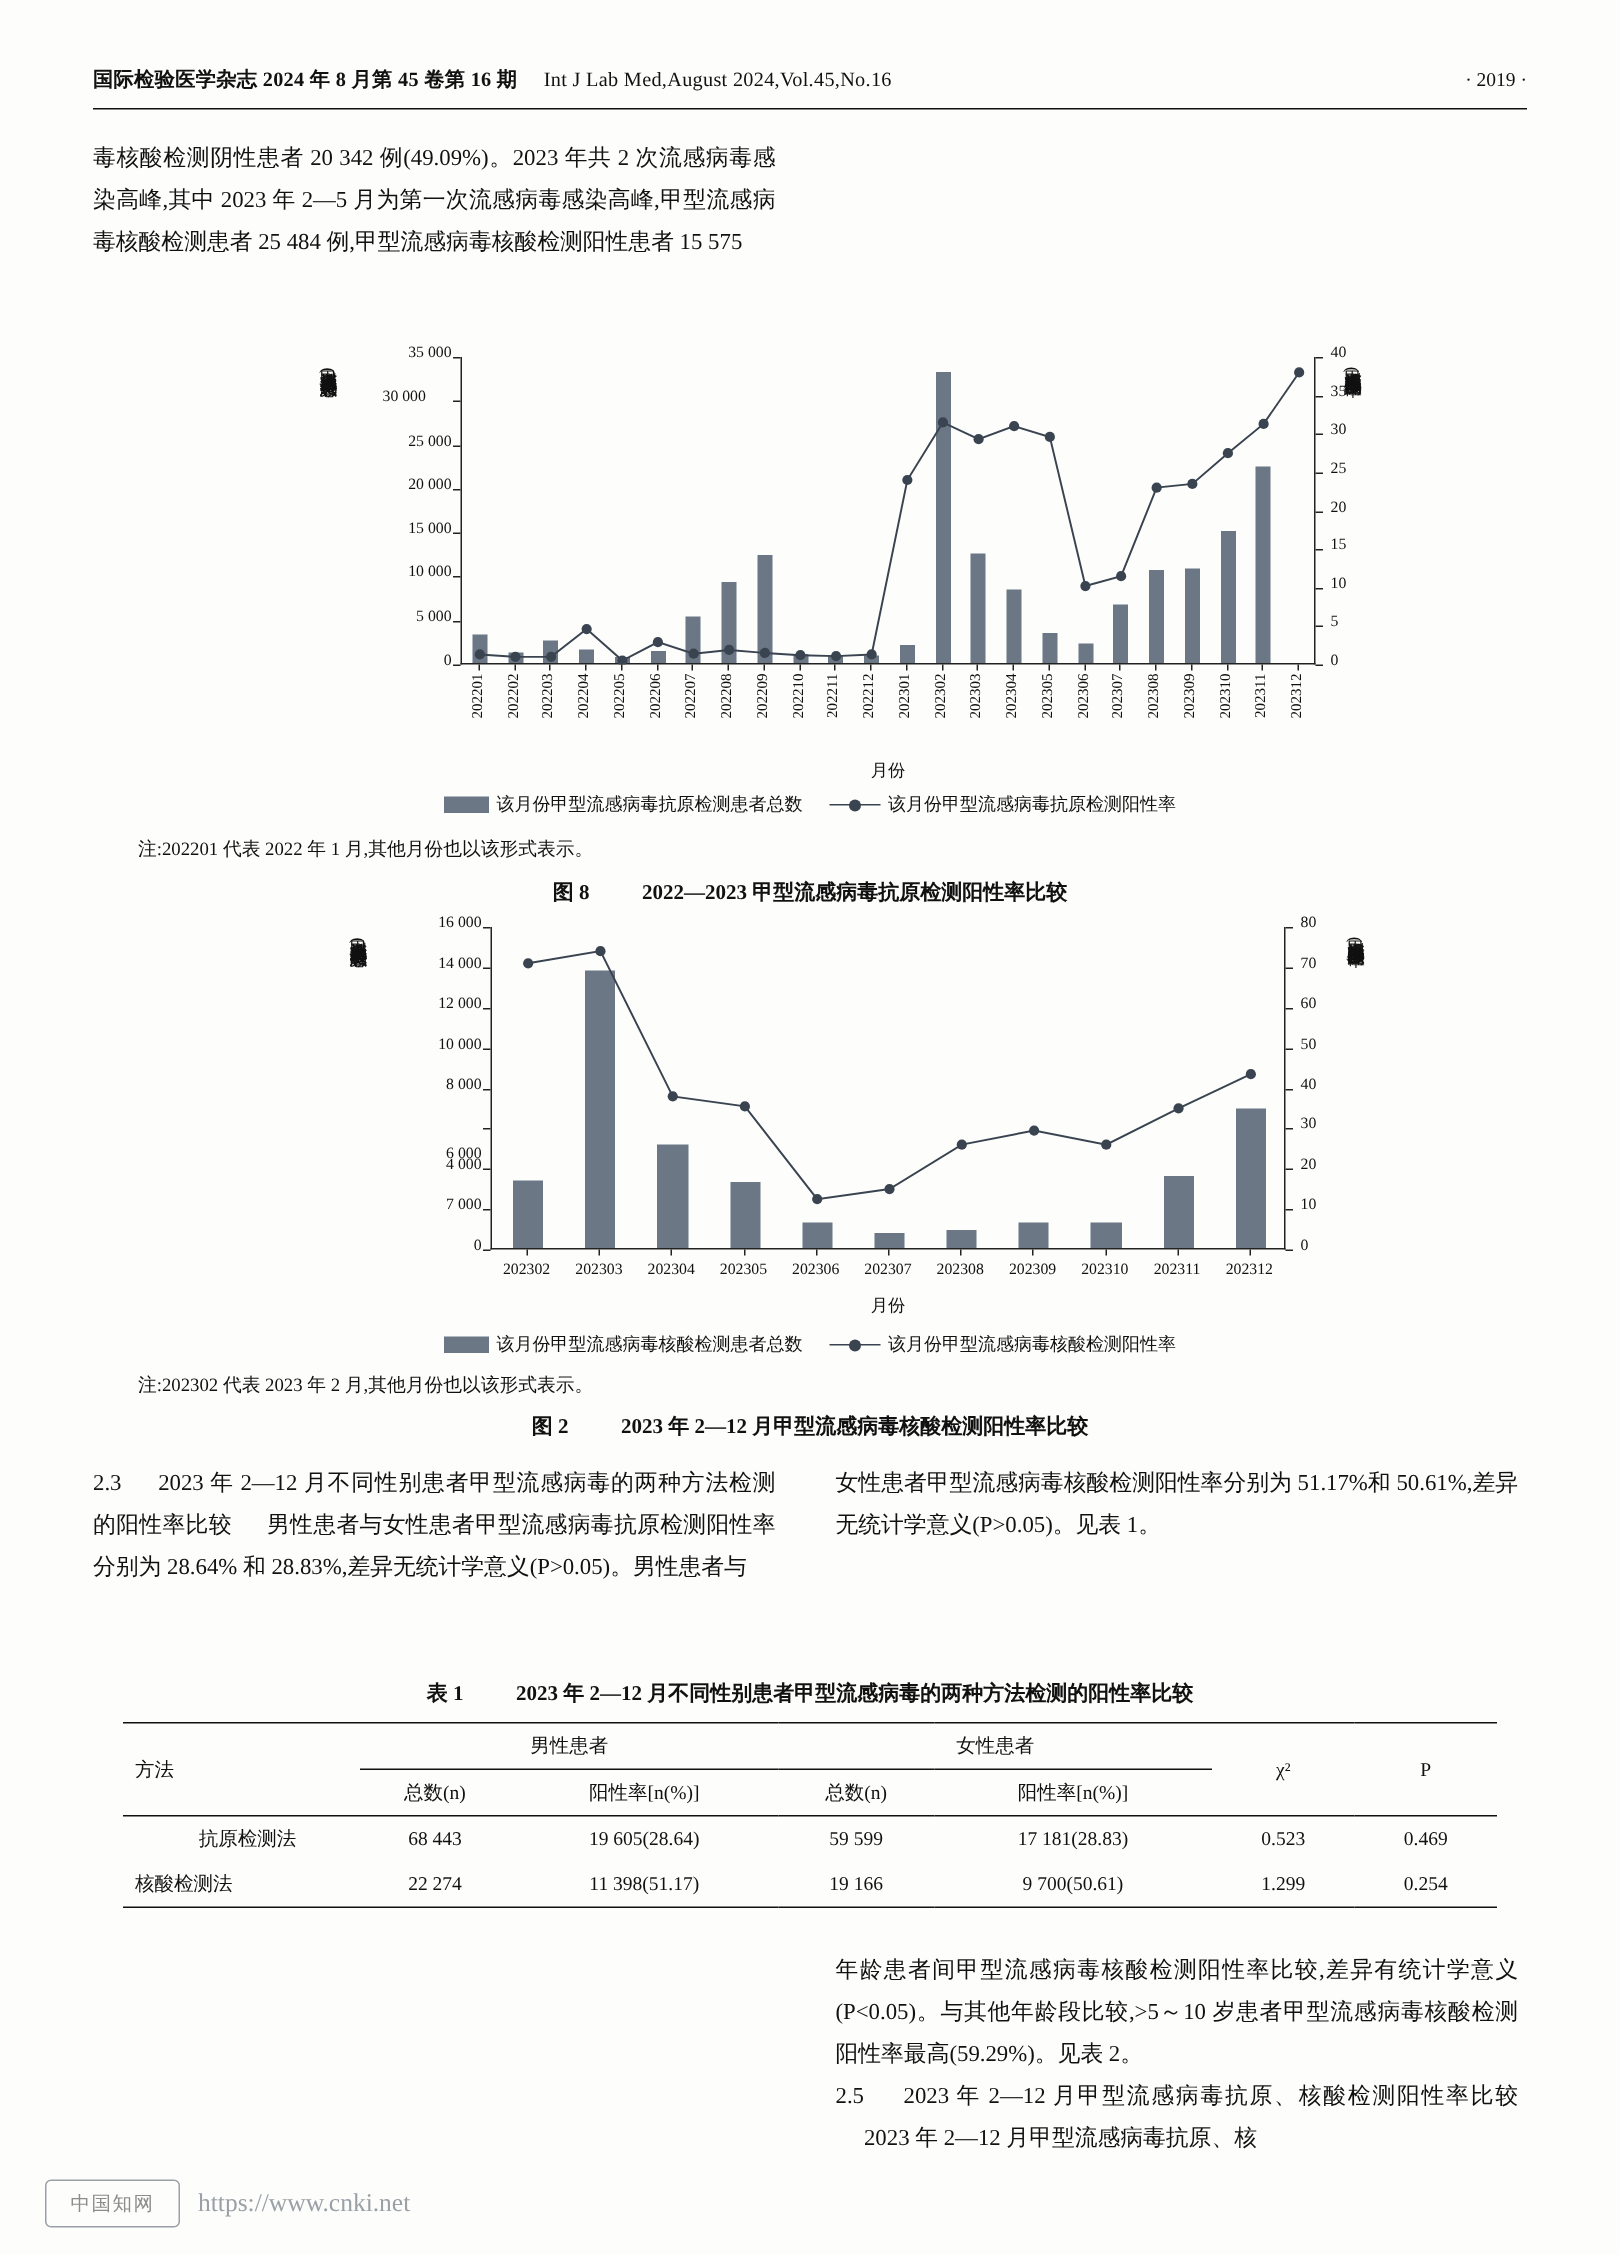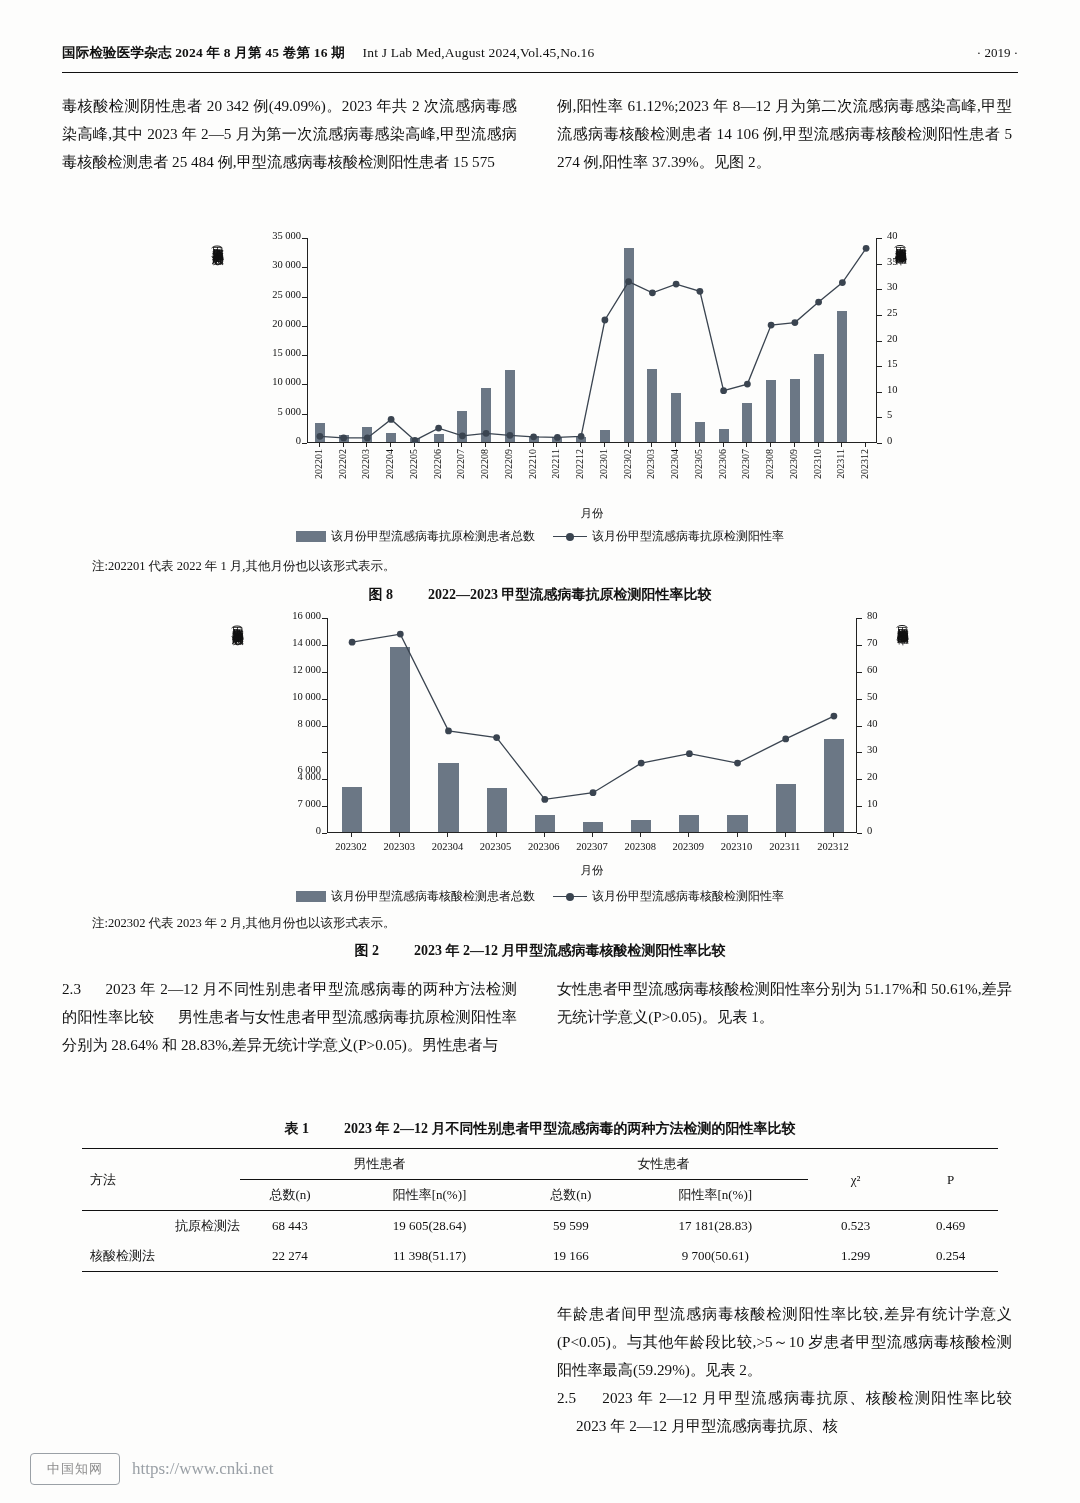--- a/index.html
+++ b/index.html
@@ -154,23 +154,20 @@
     <div class="left">
       <span>国际检验医学杂志 2024 年 8 月第 45 卷第 16 期</span>
       <span class="en" style="padding-left:14px;">Int J Lab Med,August 2024,Vol.45,No.16</span>
     </div>
     <div class="right">· 2019 ·</div>
   </div>
   <div class="rule"></div>
 
   <div class="col" id="intro-left">
     <p>毒核酸检测阴性患者 20 342 例(49.09%)。2023 年共 2 次流感病毒感染高峰,其中 2023 年 2—5 月为第一次流感病毒感染高峰,甲型流感病毒核酸检测患者 25 484 例,甲型流感病毒核酸检测阳性患者 15 575</p>
-  </div>
-  <div class="col" id="intro-right">
-    <p>例,阳性率 61.12%;2023 年 8—12 月为第二次流感病毒感染高峰,甲型流感病毒核酸检测患者 14 106 例,甲型流感病毒核酸检测阳性患者 5 274 例,阳性率 37.39%。见图 2。</p>
   </div>
 
   <div class="figwrap" id="fig1" style="top:228px;left:62px;width:956px;height:360px;">
     <div class="chart-box" style="position:absolute;left:0;top:0;width:956px;height:300px;">
 
       <div class="axis-title-v" style="left:148px;top:10px;height:215px;display:flex;align-items:center;">甲型流感病毒抗原检测患者总数(n)</div>
 
       <div class="axis-title-v" style="right:110px;top:10px;height:215px;display:flex;align-items:center;">甲型流感病毒抗原检测阳性率(%)</div>
 
       <div class="plot" id="fig1-plot" style="left:245px;top:10px;width:570px;height:205px;">
@@ -232,21 +229,21 @@
         <div class="tick-label" style="left: 193px; top: 177.714px; width: 46px; text-align: right;">5 000</div>
         <div style="position: absolute; background: rgb(34, 34, 34); width: 5px; height: 1px; left: 240px; top: 185.714px;"></div>
         <div class="tick-label" style="left: 193px; top: 148.429px; width: 46px; text-align: right;">10 000</div>
         <div style="position: absolute; background: rgb(34, 34, 34); width: 5px; height: 1px; left: 240px; top: 156.429px;"></div>
         <div class="tick-label" style="left: 193px; top: 119.143px; width: 46px; text-align: right;">15 000</div>
         <div style="position: absolute; background: rgb(34, 34, 34); width: 5px; height: 1px; left: 240px; top: 127.143px;"></div>
         <div class="tick-label" style="left: 193px; top: 89.8571px; width: 46px; text-align: right;">20 000</div>
         <div style="position: absolute; background: rgb(34, 34, 34); width: 5px; height: 1px; left: 240px; top: 97.8571px;"></div>
         <div class="tick-label" style="left: 193px; top: 60.5714px; width: 46px; text-align: right;">25 000</div>
         <div style="position: absolute; background: rgb(34, 34, 34); width: 5px; height: 1px; left: 240px; top: 68.5714px;"></div>
-        <div class="tick-label" style="left: 193px; top: 31.2857px; width: 46px; text-align: right;">30 000</div>
+        <div class="tick-label" style="left: 193px; top: 31.2857px; width: 46px; ">30 000</div>
         <div style="position: absolute; background: rgb(34, 34, 34); width: 5px; height: 1px; left: 240px; top: 39.2857px;"></div>
         <div class="tick-label" style="left: 193px; top: 2px; width: 46px; text-align: right;">35 000</div>
         <div style="position: absolute; background: rgb(34, 34, 34); width: 5px; height: 1px; left: 240px; top: 10px;"></div>
         <div class="tick-label" style="left: 825px; top: 207px;">0</div>
         <div style="position: absolute; background: rgb(34, 34, 34); width: 5px; height: 1px; left: 815px; top: 215px;"></div>
         <div class="tick-label" style="left: 825px; top: 181.375px;">5</div>
         <div style="position: absolute; background: rgb(34, 34, 34); width: 5px; height: 1px; left: 815px; top: 189.375px;"></div>
         <div class="tick-label" style="left: 825px; top: 155.75px;">10</div>
         <div style="position: absolute; background: rgb(34, 34, 34); width: 5px; height: 1px; left: 815px; top: 163.75px;"></div>
         <div class="tick-label" style="left: 825px; top: 130.125px;">15</div>
@@ -461,21 +458,21 @@
       </tr>
       <tr class="t-mid">
         <th>总数(n)</th>
         <th>阳性率[n(%)]</th>
         <th>总数(n)</th>
         <th>阳性率[n(%)]</th>
       </tr>
     </thead>
     <tbody>
       <tr>
-        <td style="text-align:right;padding-left:8px;">抗原检测法</td>
+        <td style="text-align:center;padding-left:8px;">抗原检测法</td>
         <td>68 443</td>
         <td>19 605(28.64)</td>
         <td>59 599</td>
         <td>17 181(28.83)</td>
         <td>0.523</td>
         <td>0.469</td>
       </tr>
       <tr class="t-bot">
         <td style="text-align:left;padding-left:8px;">核酸检测法</td>
         <td>22 274</td>

